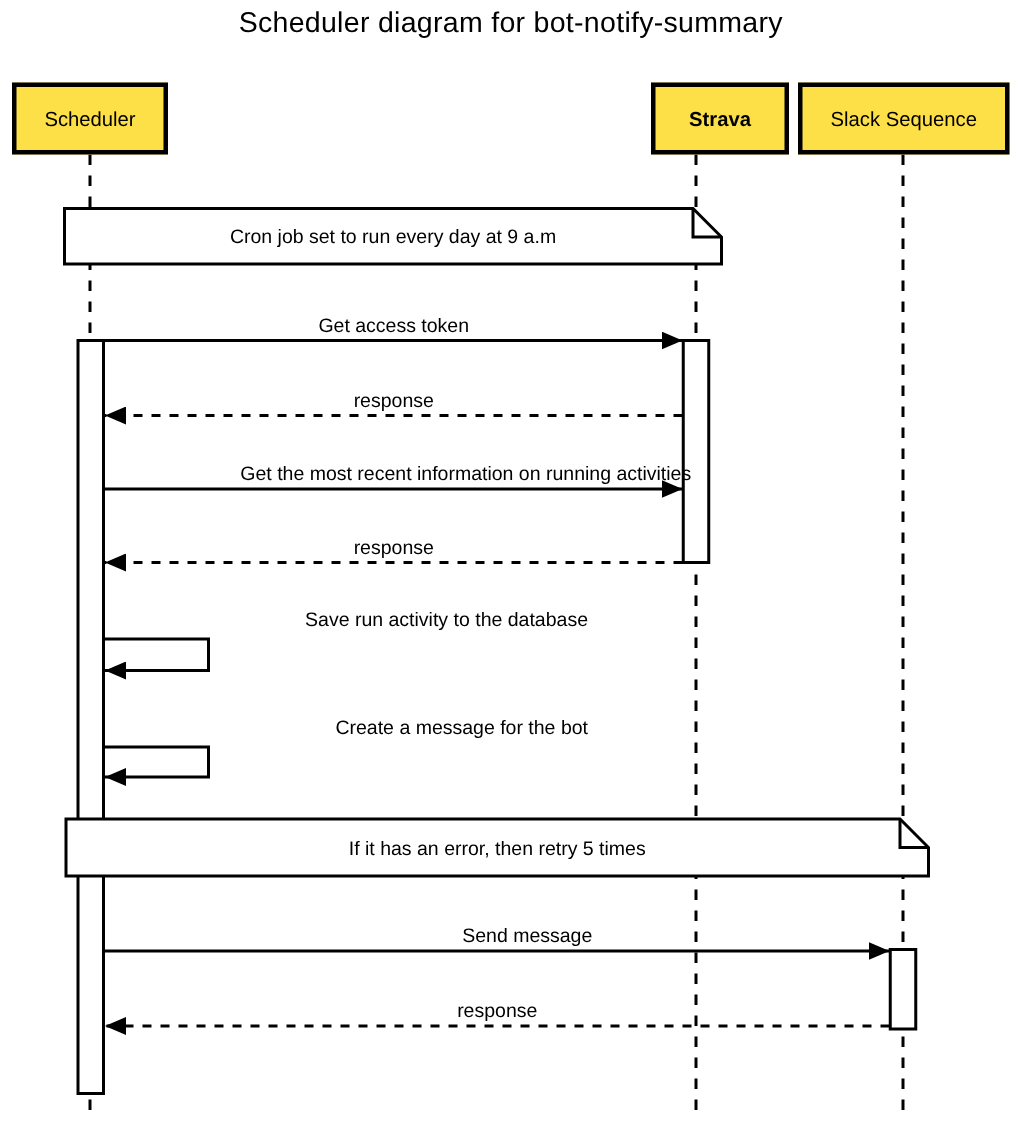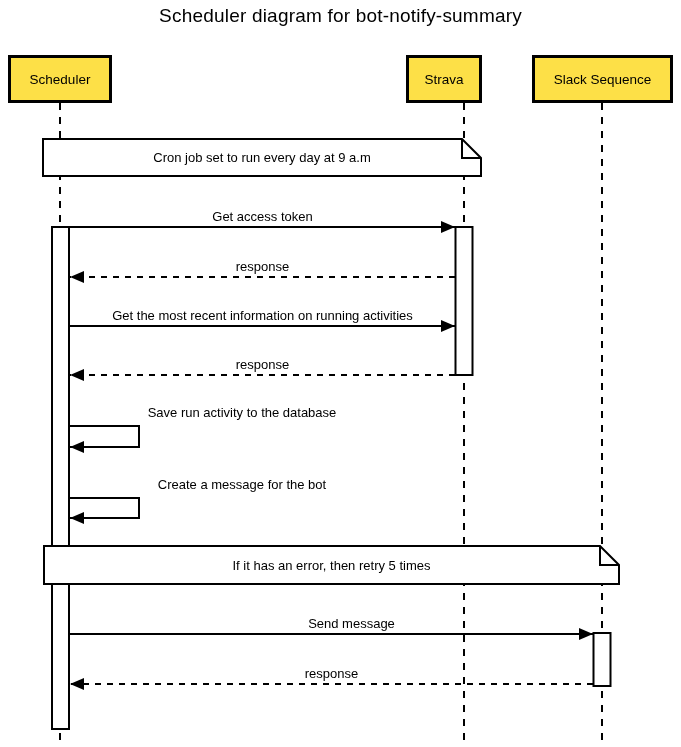--- a/index.html
+++ b/index.html
@@ -35,21 +35,21 @@
     justify-content: center;
     font-size: 13.5px;
   }
   .msg {
     position: absolute;
     font-size: 13px;
     line-height: 17px;
     text-align: center;
     white-space: nowrap;
   }
-  .msg.left { text-align: center; }
+  .msg.left { text-align: right; }
   .note-label {
     position: absolute;
     display: flex;
     align-items: center;
     justify-content: center;
     font-size: 13px;
     white-space: nowrap;
   }
 </style>
 </head>
@@ -92,32 +92,32 @@
     <path d="M69,426 H139 V447 H70" fill="none" stroke="#000000" stroke-width="2" marker-end="url(#arh)"></path>
     <path d="M69,498 H139 V518 H70" fill="none" stroke="#000000" stroke-width="2" marker-end="url(#arh)"></path>
 
     <line x1="69" y1="634" x2="593" y2="634" stroke="#000000" stroke-width="2" marker-end="url(#arh)"></line>
     <line x1="593" y1="684" x2="70" y2="684" stroke="#000000" stroke-width="2" stroke-dasharray="6,6" marker-end="url(#arh)"></line>
   </svg>
 
   <div class="actor" style="left:8px; top:55px; width:104px; height:48px;">
     <span>Scheduler</span>
   </div>
-  <div class="actor" style="left:406px; top:55px; width:76px; height:48px;">
+  <div class="actor" style="left:434px; top:55px; width:92px; height:48px;font-weight:bold;">
     <span>Strava</span>
   </div>
   <div class="actor" style="left:532px; top:55px; width:141px; height:48px;">
     <span>Slack Sequence</span>
   </div>
 
   <div class="note-label" style="left:43px; top:139px; width:438px; height:37px;">Cron job set to run every day at 9 a.m</div>
   <div class="note-label" style="left:44px; top:546px; width:575px; height:38px;">If it has an error, then retry 5 times</div>
 
   <div class="msg" style="left:69px; top:208px; width:387px;">Get access token</div>
   <div class="msg" style="left:69px; top:258px; width:387px;">response</div>
-  <div class="msg" style="left:69px; top:307px; width:387px;">Get the most recent information on running activities</div>
+  <div class="msg" style="left:69px; top:307px; width:387px;padding-left:48px;">Get the most recent information on running activities</div>
   <div class="msg" style="left:69px; top:356px; width:387px;">response</div>
   <div class="msg left" style="left:92px; top:404px; width:300px;">Save run activity to the database</div>
   <div class="msg left" style="left:92px; top:476px; width:300px;">Create a message for the bot</div>
   <div class="msg" style="left:69px; top:615px; width:525px;margin-left:20px;">Send message</div>
   <div class="msg" style="left:69px; top:665px; width:525px;">response</div>
 
 </div>
 
 </body></html>

